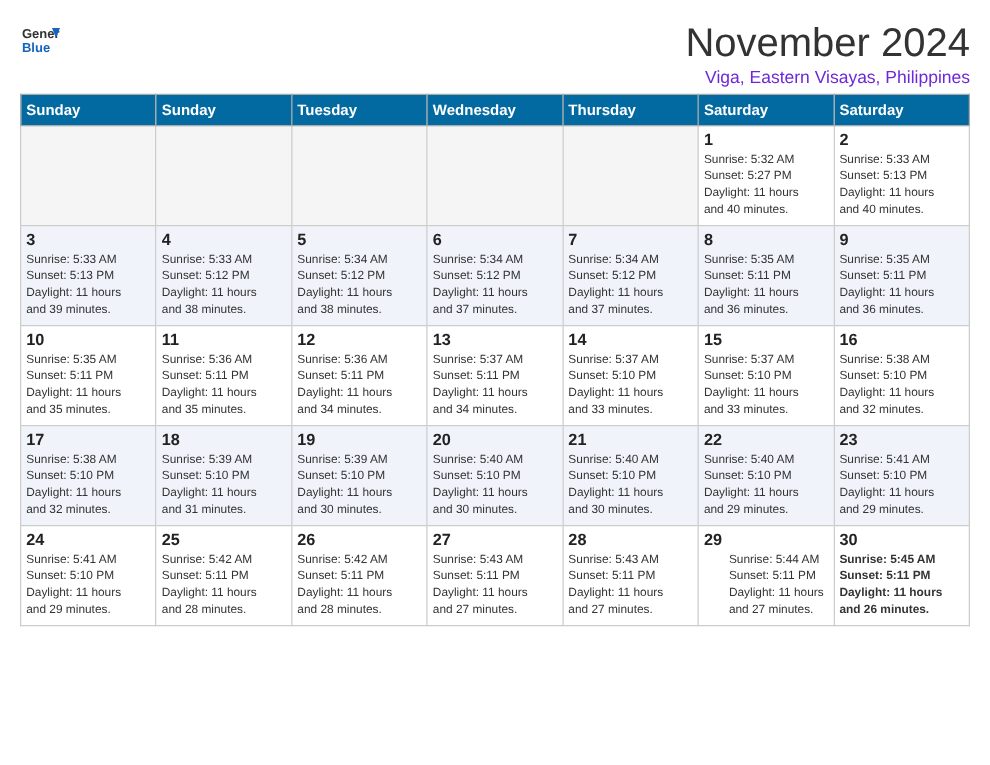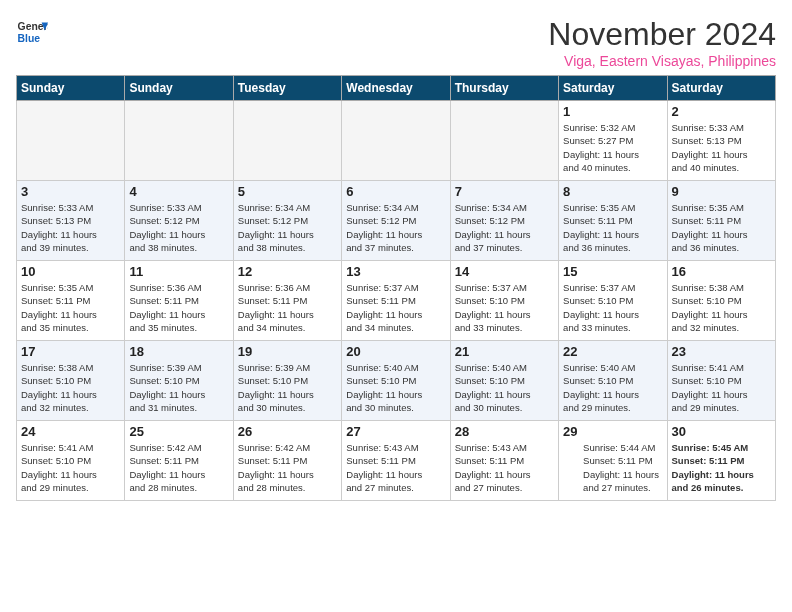--- a/index.html
+++ b/index.html
@@ -28,29 +28,29 @@
     .title-block {
       text-align: right;
     }
     .month-title {
       font-size: 32px;
       font-weight: normal;
       color: #333;
     }
     .location {
       font-size: 14px;
-      color: #ec4899;
+      color: #6d28d9;
     }
     .calendar {
       width: 100%;
       border-collapse: collapse;
       margin-top: 6px;
     }
     .calendar th {
-      background: #0c4a6e;
+      background: #0369a1;
       color: #fff;
       font-size: 12px;
       font-weight: bold;
       padding: 5px 4px;
       border: 1px solid #aaa;
       text-align: left;
     }
     .calendar td {
       border: 1px solid #ccc;
       vertical-align: top;

